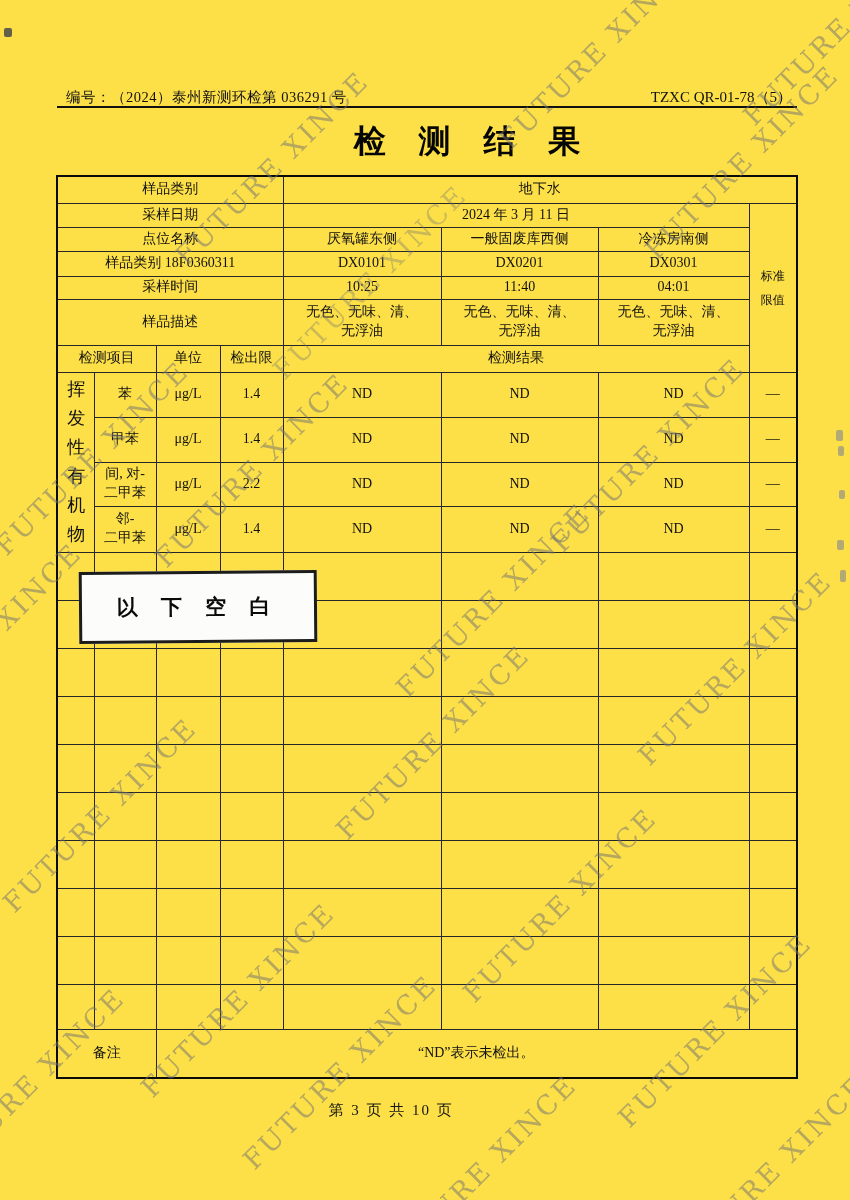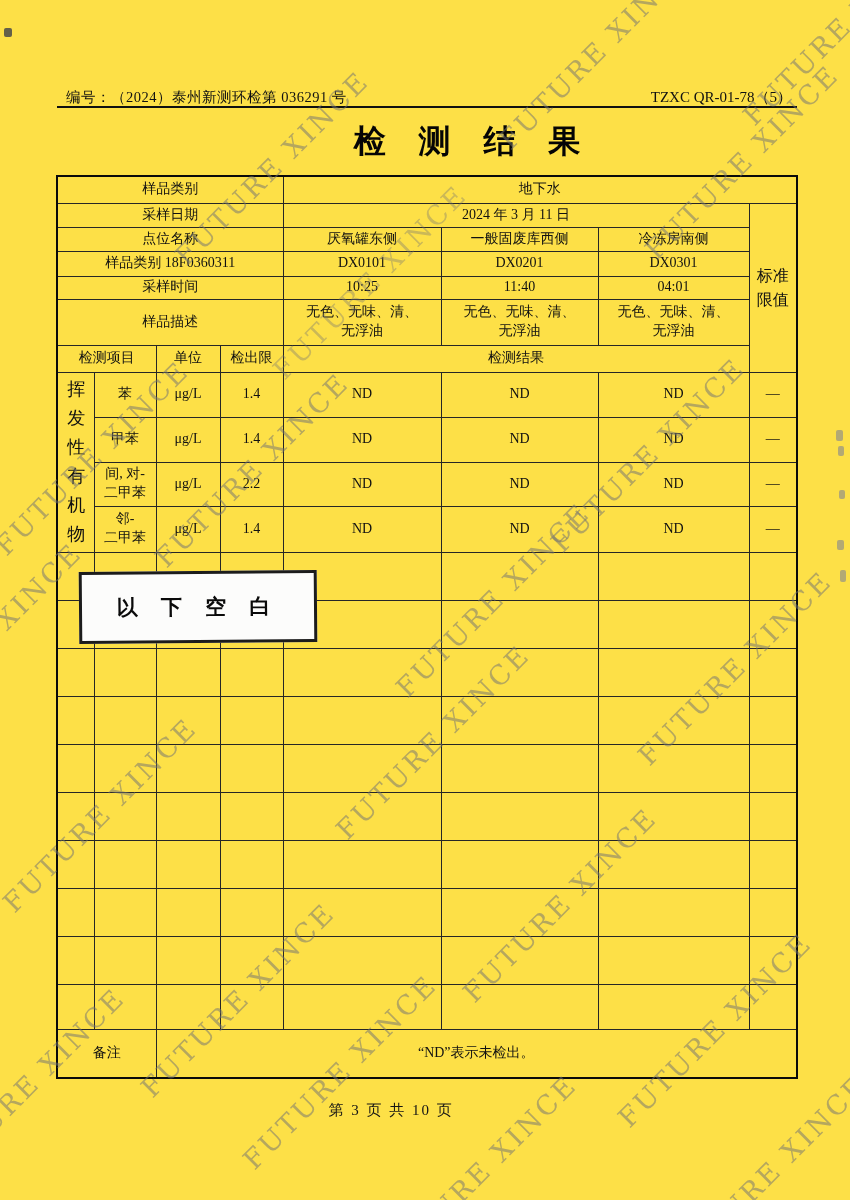--- a/index.html
+++ b/index.html
@@ -22,21 +22,21 @@
     position:absolute;left:56px;top:175px;width:741px;
     border-collapse:collapse;table-layout:fixed;
     border:2.5px solid #0a0a0a;
   }
   table.result td{
     border:1px solid #262626;text-align:center;vertical-align:middle;
     font-size:14px;padding:0 2px;overflow:hidden;line-height:1.35;
   }
   td.two-line{line-height:21px;}
   .vwrap{width:17px;margin:0 auto;word-break:break-all;line-height:29px;font-size:18px;text-align:right;}
-  .hwrap{width:34px;margin:17px auto;word-break:break-all;line-height:24px;font-size:16px;}
+  .hwrap{width:34px;margin:17px auto;word-break:break-all;line-height:24px;font-size:12px;}
   
   .blank-box{
     position:absolute;left:79px;top:571px;width:232px;height:66px;
     background:#fcfcfb;border:3px solid #1c1c1c;z-index:30;
     display:flex;align-items:center;justify-content:center;
     font-size:21px;font-weight:700;letter-spacing:9px;color:#0a0a0a;
     transform:rotate(-0.5deg);
   }
   
   .page-footer{

